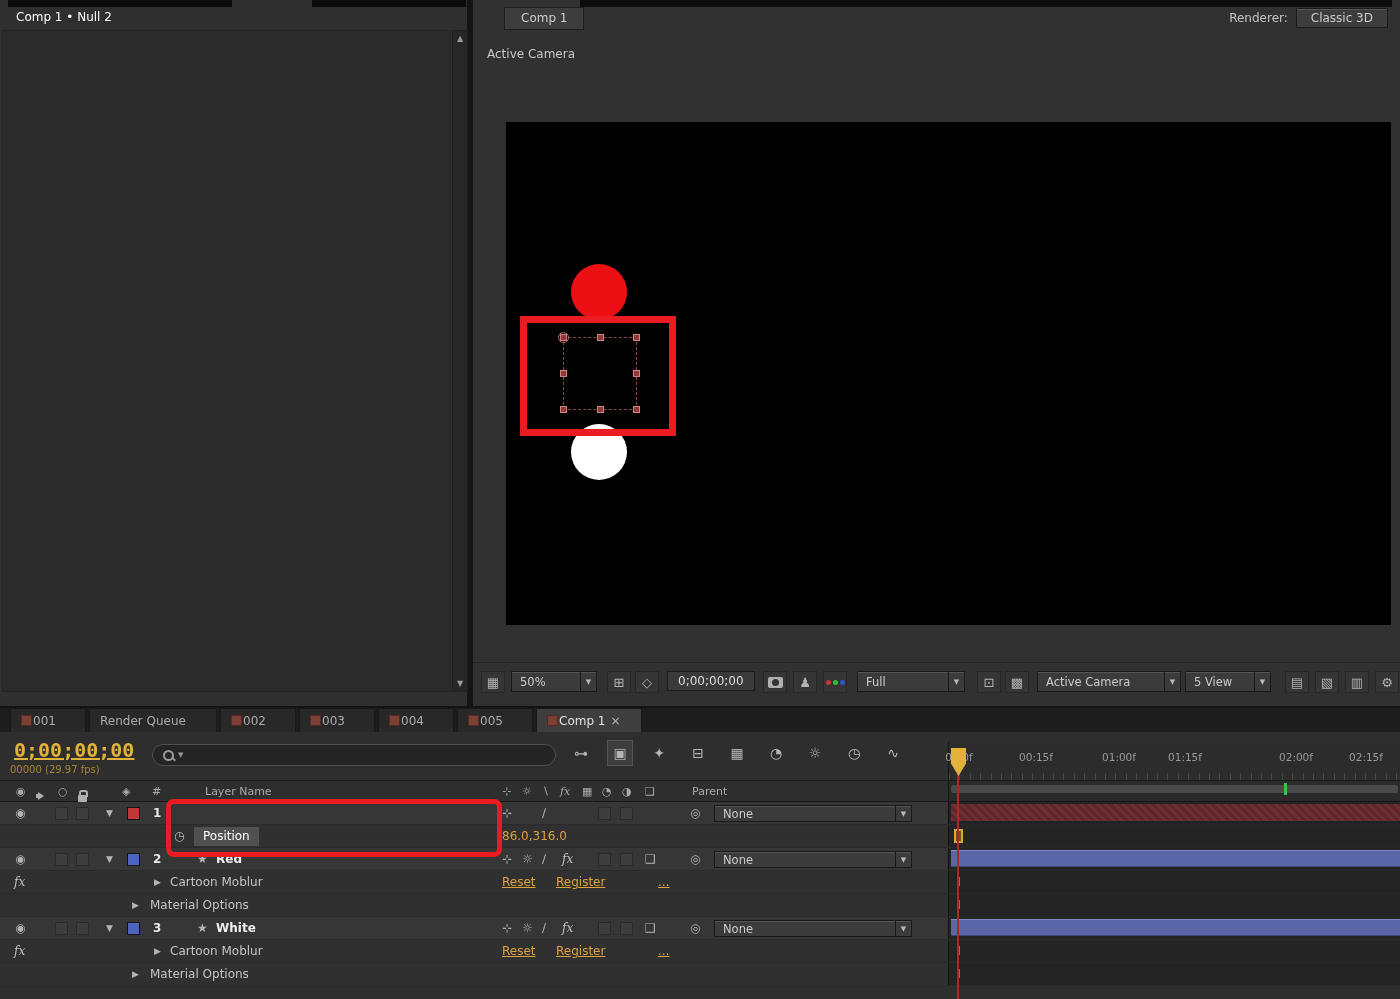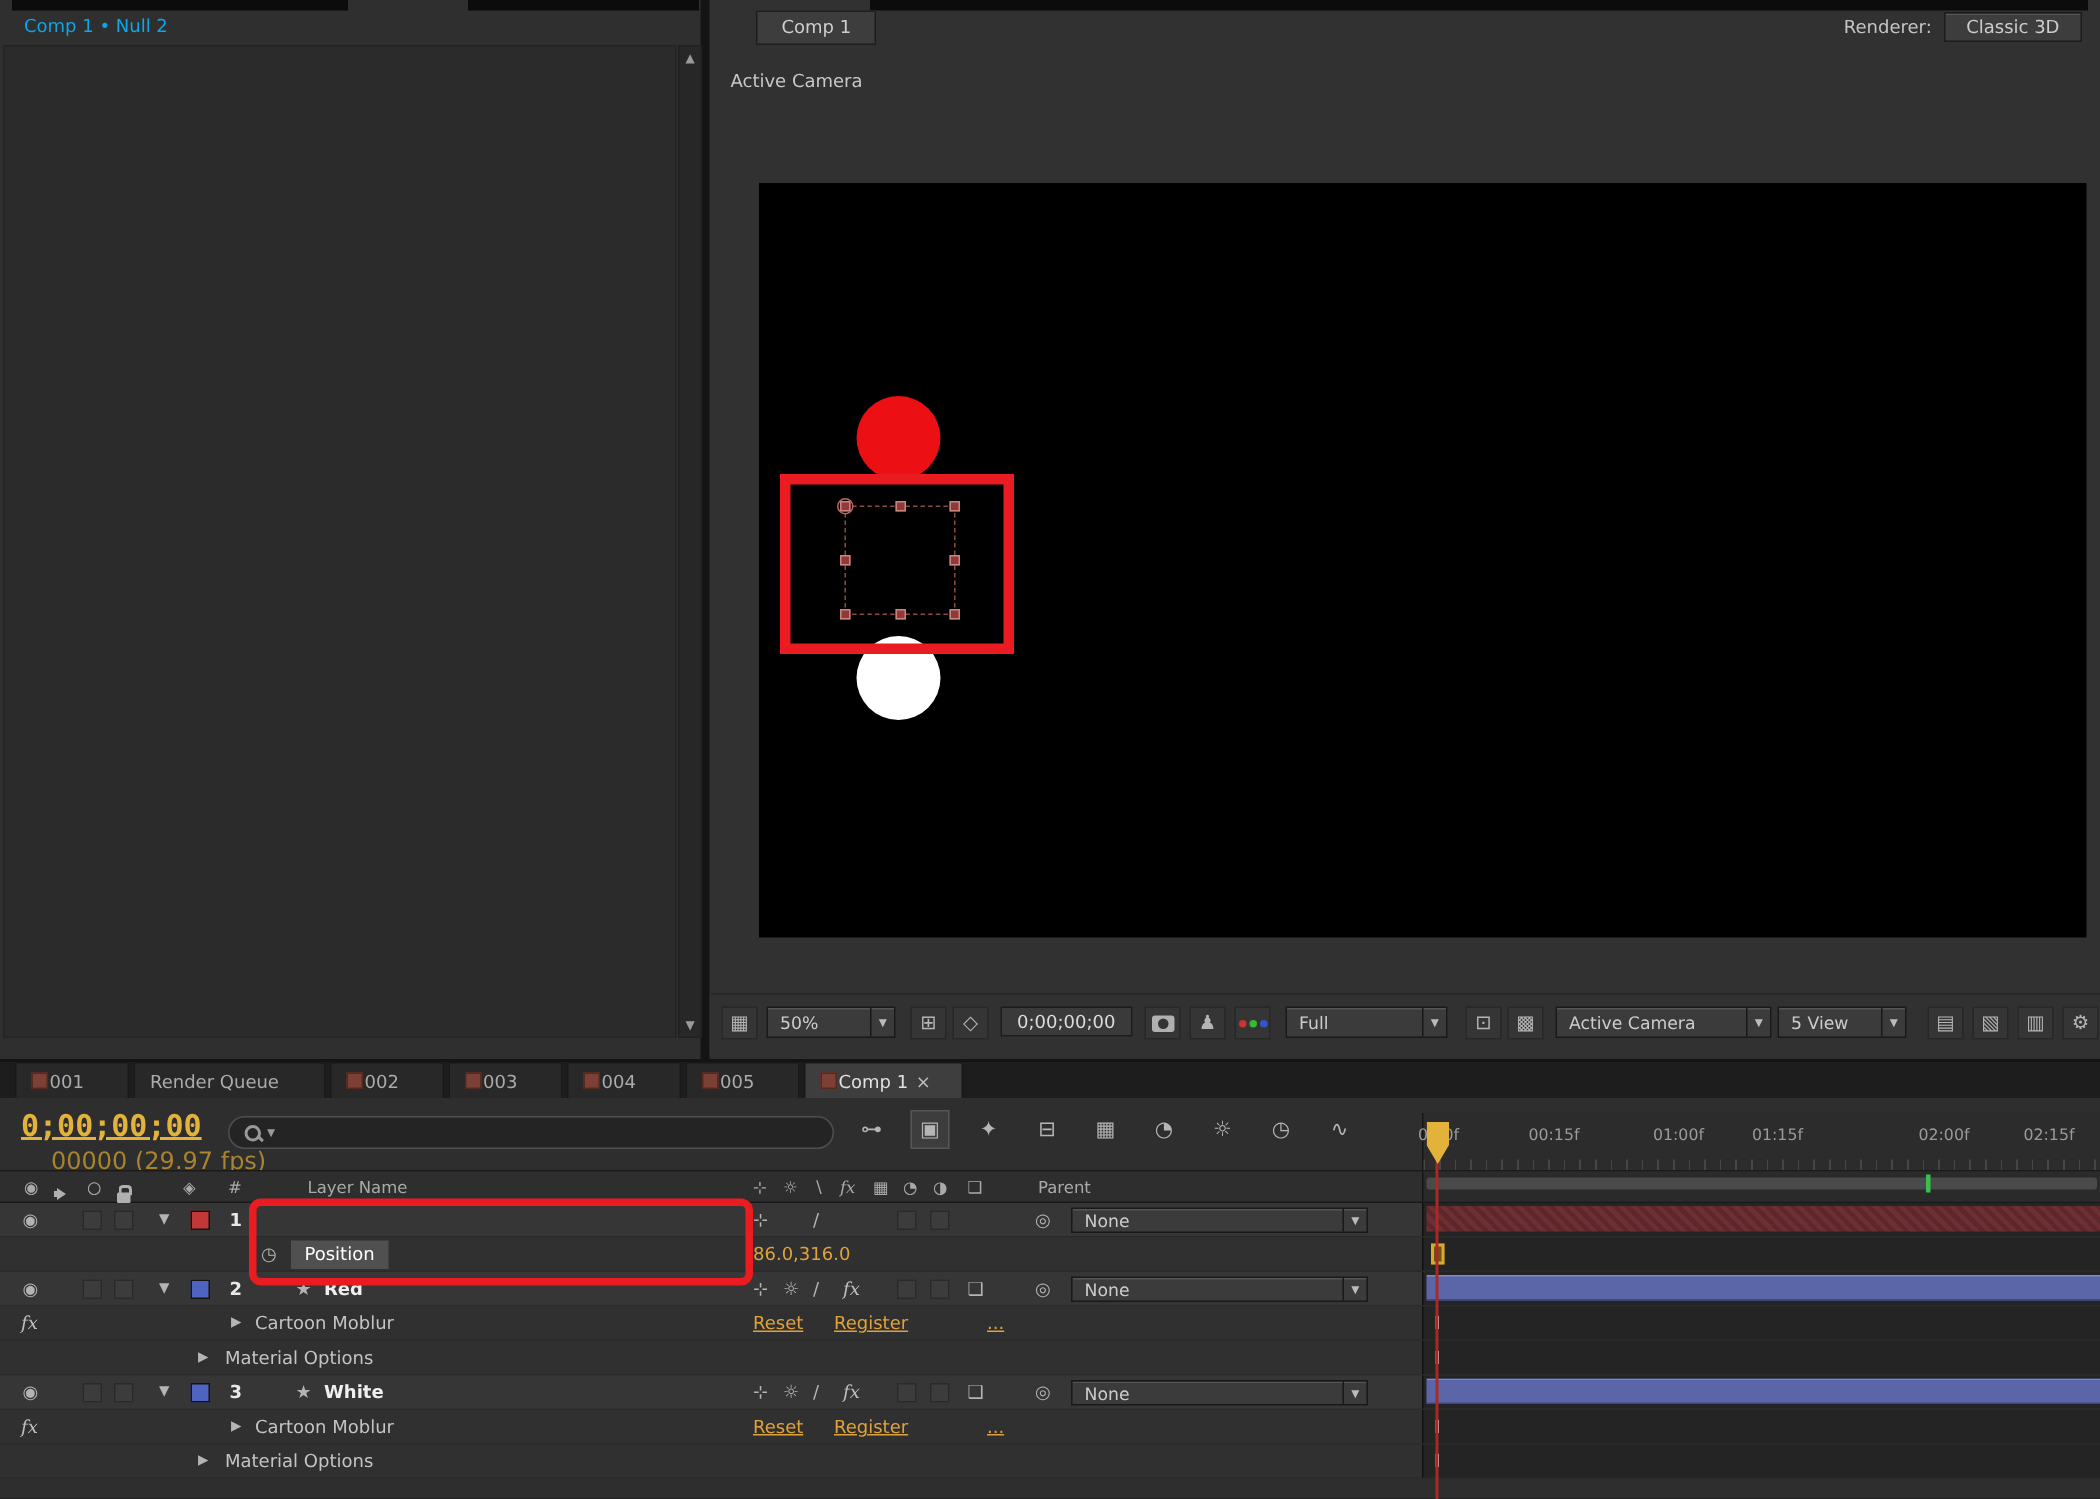--- a/index.html
+++ b/index.html
@@ -3,21 +3,21 @@
 <meta charset="utf-8">
 <style>
 *{margin:0;padding:0;box-sizing:border-box}
 html,body{width:1400px;height:999px;overflow:hidden;background:#141414;
   font-family:"DejaVu Sans","Liberation Sans",sans-serif;font-size:12px;color:#c4c4c4}
 .i{color:#b4b4b4}
 .sm{font-size:9px}
 
 #left-panel{position:absolute;left:0;top:0;width:470px;height:706px;background:#2f2f2f;border-right:3px solid #141414}
 #left-panel .strip{position:absolute;top:0;height:7px;background:#0c0c0c}
-#lp-header{position:absolute;left:16px;top:10px;color:#0ea5e9}
+#lp-header{position:absolute;left:16px;top:10px;color:#ffffff}
 #lp-body{position:absolute;left:2px;top:30px;width:449px;height:662px;background:#2b2b2b;border:1px solid #242424}
 #lp-scroll{position:absolute;left:452px;top:30px;width:16px;height:662px;background:#272727;border:1px solid #202020;
   display:flex;flex-direction:column;justify-content:space-between;align-items:center}
 #lp-scroll span{font-size:8px;color:#9a9a9a;padding:3px 0;cursor:pointer}
 
 #comp-panel{position:absolute;left:473px;top:0;width:927px;height:706px;background:#313131}
 #comp-panel .strip{position:absolute;top:0;left:107px;right:8px;height:7px;background:#0c0c0c}
 #comp-tab{position:absolute;left:31px;top:7px;height:23px;padding:0 16px;background:#3d3d3d;border:1px solid #1e1e1e;
   color:#cfcfcf;line-height:21px}
 #renderer{position:absolute;right:12px;top:8px;display:flex;align-items:center;gap:8px}
@@ -44,21 +44,21 @@
 .rgb span{display:inline-block;width:5px;height:5px;border-radius:50%;margin:0 1px}
 
 #timeline{position:absolute;left:0;top:706px;width:1400px;height:293px;background:#2e2e2e;border-top:2px solid #141414}
 #tl-tabs{position:absolute;left:0;top:0;width:100%;height:24px;background:#1d1d1d;display:flex;align-items:stretch;padding-left:10px;gap:3px}
 .tl-tab{display:flex;align-items:center;gap:1px;padding:0 10px;background:#282828;color:#ababab;cursor:pointer;border:1px solid #191919;border-bottom:none}
 .tl-tab.active{background:#3e3e3e;color:#e0e0e0}
 .tab-swatch{width:11px;height:11px;background:#7d4036;border:1px solid #56291f}
 .tl-tab .close{margin-left:4px;color:#bbb}
 #tl-timecode{position:absolute;left:14px;top:30px;font-family:"DejaVu Sans Mono","Liberation Mono",monospace;
   font-weight:bold;font-size:20px;color:#e2b23a;text-decoration:underline;cursor:pointer}
-#tl-frameinfo{position:absolute;left:34px;top:56px;font-size:16px;color:#a8842f}
+#tl-frameinfo{position:absolute;left:10px;top:56px;font-size:10px;color:#a8842f}
 #tl-search{position:absolute;left:152px;top:36px;width:404px;height:22px;border-radius:12px;background:#242424;border:1px solid #4f4f4f;
   display:flex;align-items:center}
 .mag{position:relative;width:13px;height:13px;margin:0 2px 0 10px}
 .mag::before{content:"";position:absolute;left:0;top:1px;width:7px;height:7px;border:2px solid #999;border-radius:50%}
 .mag::after{content:"";position:absolute;left:8px;top:9px;width:5px;height:2px;background:#999;transform:rotate(45deg)}
 #tl-search .arr{font-size:7px;color:#999}
 #tl-buttons{position:absolute;left:568px;top:32px;display:flex;gap:13px}
 #tl-buttons .tb{width:26px;height:26px;display:flex;align-items:center;justify-content:center;font-size:14px;color:#b5b5b5;cursor:pointer}
 #tl-buttons .tb.on{background:#3d3d3d;border:1px solid #555}
 #ruler{position:absolute;left:948px;top:34px;right:0;height:38px;background:#2c2c2c;border-left:1px solid #161616}

